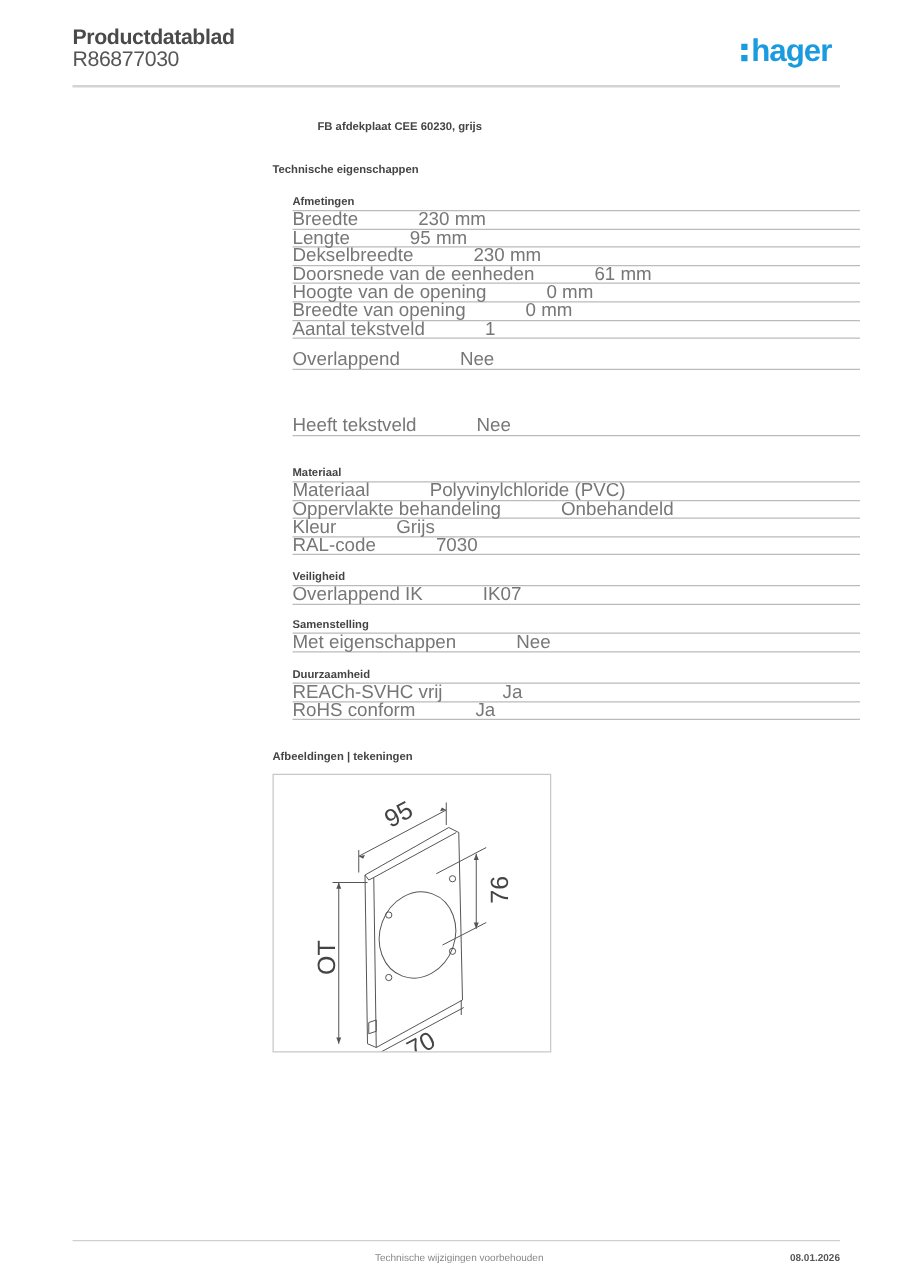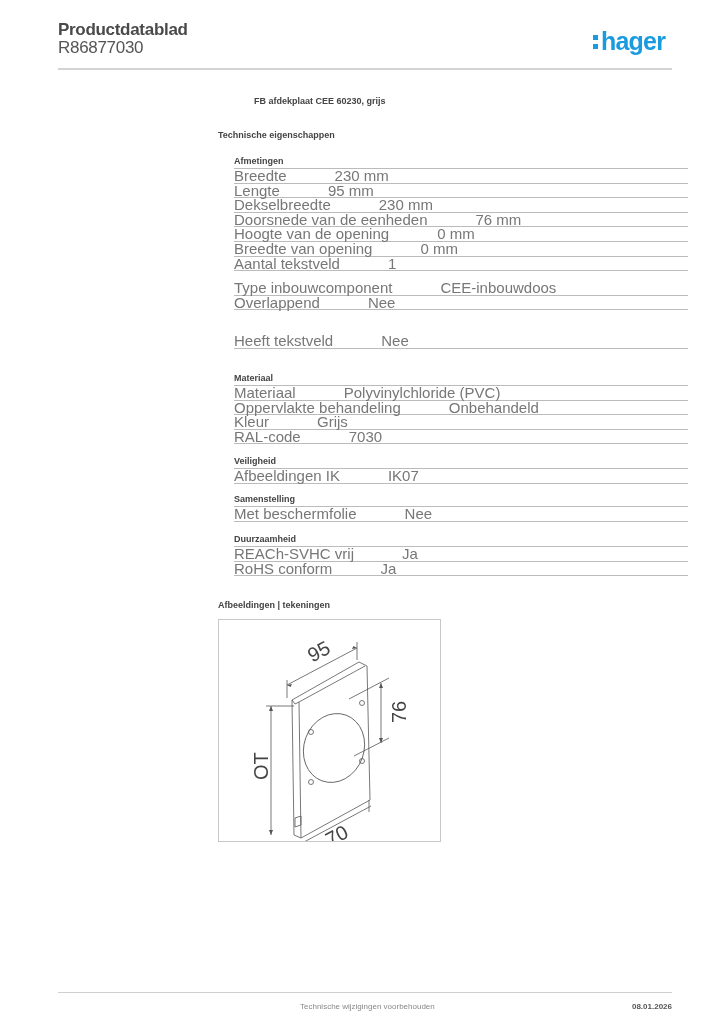--- a/index.html
+++ b/index.html
@@ -47,41 +47,37 @@
     <div class="row">
         <span>Lengte</span>
         <span>95 mm</span>
       </div>
     <div class="row">
         <span>Dekselbreedte</span>
         <span>230 mm</span>
       </div>
     <div class="row">
         <span>Doorsnede van de eenheden</span>
-        <span>76 mm</span>
+        <span>61 mm</span>
       </div>
     <div class="row">
         <span>Hoogte van de opening</span>
         <span>0 mm</span>
       </div>
     <div class="row">
         <span>Breedte van opening</span>
         <span>0 mm</span>
       </div>
     <div class="row">
         <span>Aantal tekstveld</span>
         <span>1</span>
       </div>
   </div>
 
   <div class="section" style="top:281px;">
-    <div class="row">
-        <span>Type inbouwcomponent</span>
-        <span>CEE-inbouwdoos</span>
-      </div>
     <div class="row">
         <span>Overlappend</span>
         <span>Nee</span>
       </div>
   </div>
 
   <div class="section" style="top:334px;">
     <div class="row">
         <span>Heeft tekstveld</span>
         <span>Nee</span>
@@ -104,29 +100,29 @@
       </div>
     <div class="row">
         <span>RAL-code</span>
         <span>7030</span>
       </div>
   </div>
 
   <div class="section" style="top:455px;">
     <div class="sec-head">Veiligheid</div>
     <div class="row">
-        <span>Afbeeldingen IK</span>
+        <span>Overlappend IK</span>
         <span>IK07</span>
       </div>
   </div>
 
   <div class="section" style="top:493px;">
     <div class="sec-head">Samenstelling</div>
     <div class="row">
-        <span>Met beschermfolie</span>
+        <span>Met eigenschappen</span>
         <span>Nee</span>
       </div>
   </div>
 
   <div class="section" style="top:533px;">
     <div class="sec-head">Duurzaamheid</div>
     <div class="row">
         <span>REACh-SVHC vrij</span>
         <span>Ja</span>
       </div>

